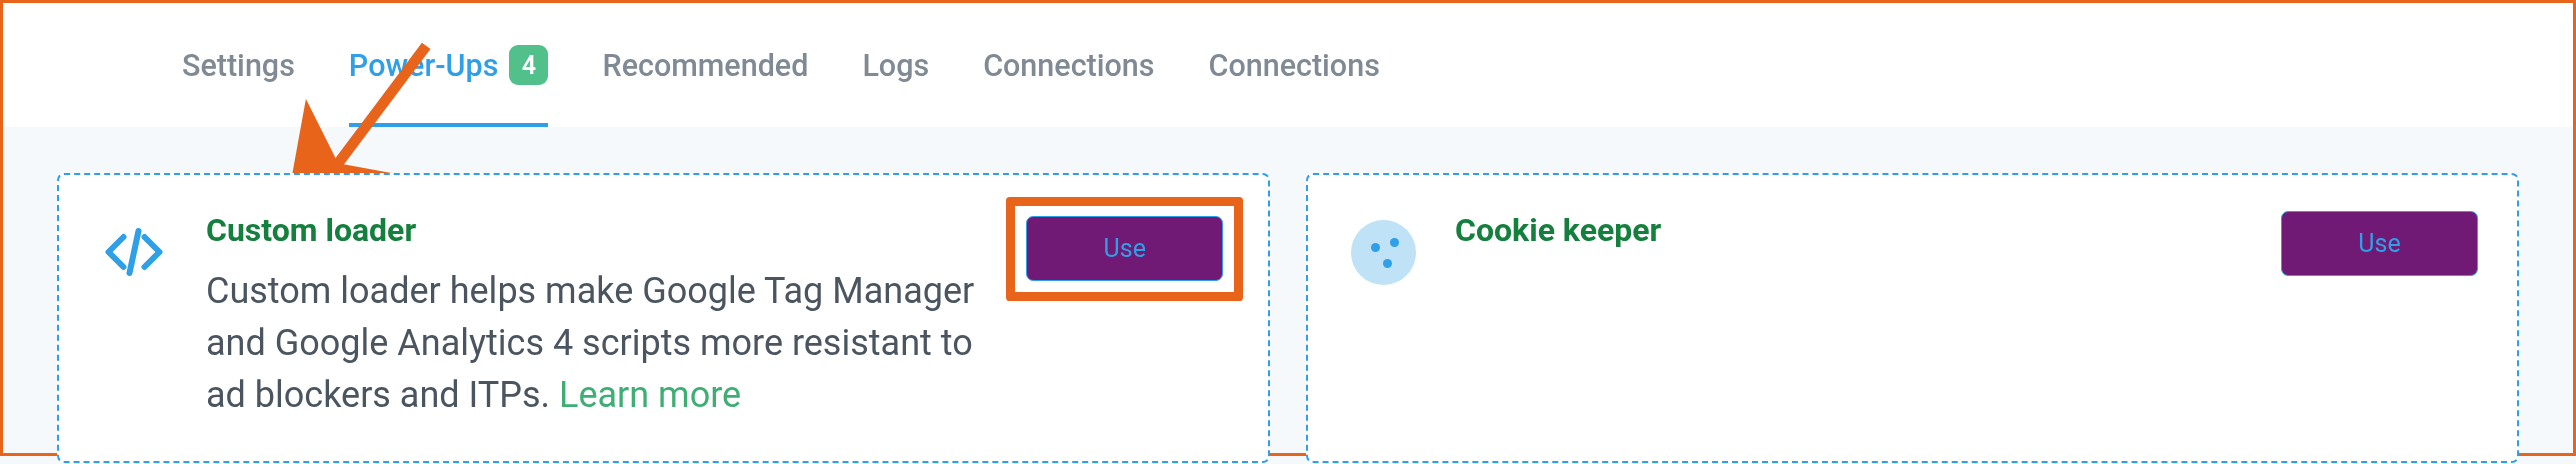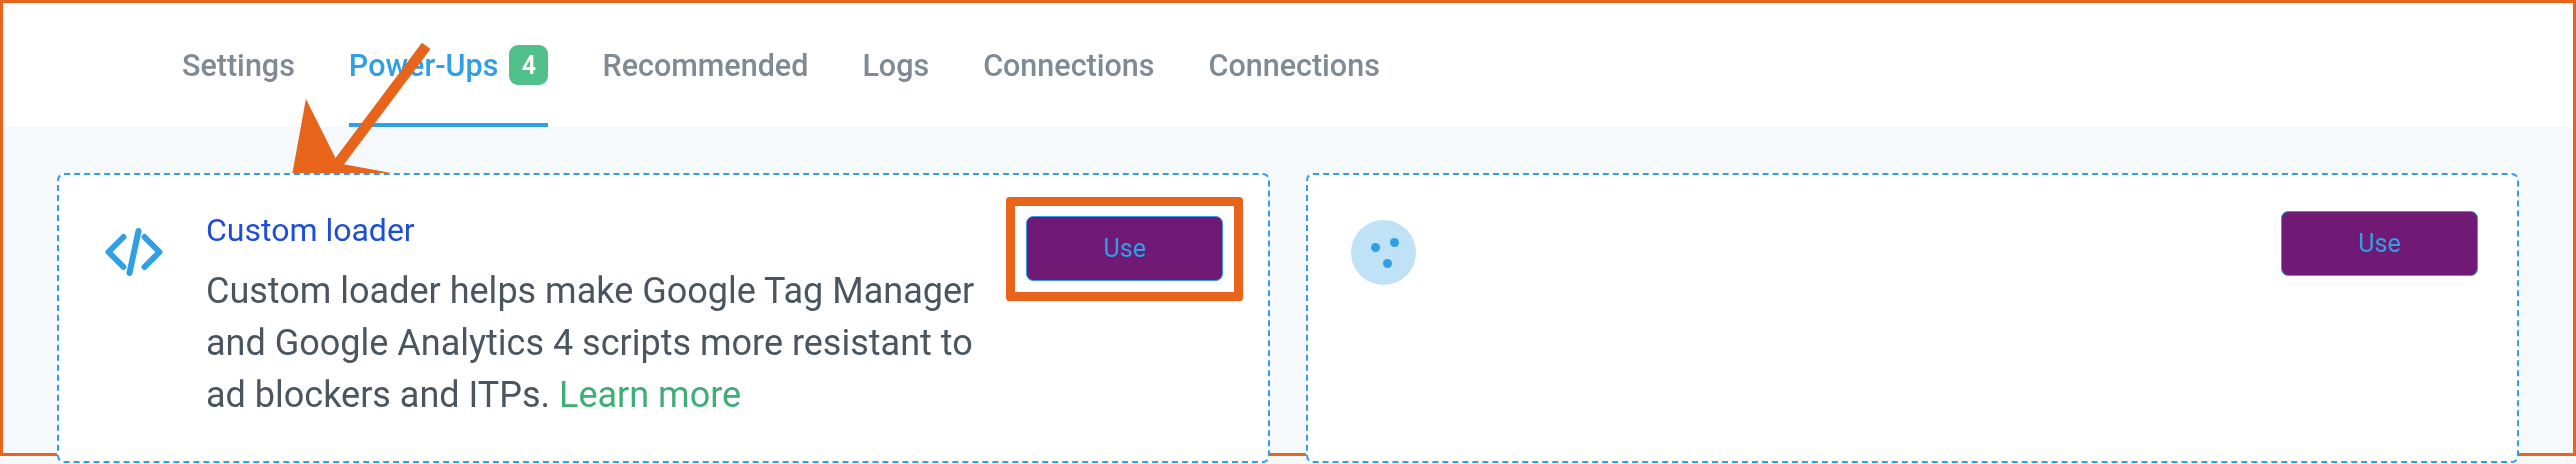--- a/index.html
+++ b/index.html
@@ -94,22 +94,22 @@
   }
   .card-body { flex: 1; }
   .card-title-row {
     display: flex;
     align-items: center;
     gap: 18px;
     margin-bottom: 16px;
   }
   .card-title {
     font-size: 32px;
-    font-weight: 400;
-    color: #1d4ed8;
+    font-weight: 700;
+    color: #15803d;
   }
   .pill {
     font-size: 23px;
     font-weight: 500;
     color: #3a9a5f;
     background: #d8f0e0;
     padding: 5.4px 16px;
     border-radius: 7.2px;
   }
   .card-desc {
@@ -223,19 +223,22 @@
 
     <div class="card">
       <div class="card-icon">
         <div class="cookie-circle">
           <div class="dot d1"></div>
           <div class="dot d2"></div>
           <div class="dot d3"></div>
         </div>
       </div>
       <div class="card-body">
+        <div class="card-title-row">
+          <div class="card-title">Cookie keeper</div>
+        </div>
       </div>
       <div class="use-btn">Use</div>
     </div>
 
   </div>
 </div>
 
 
 </body></html>

